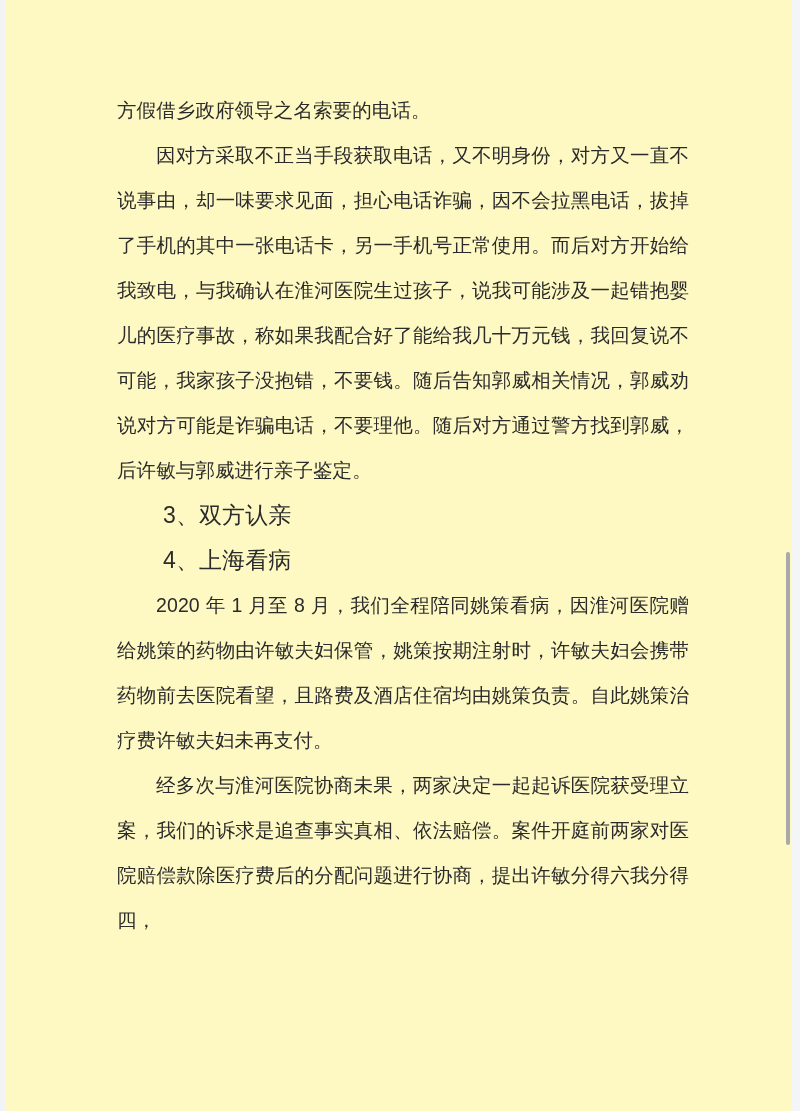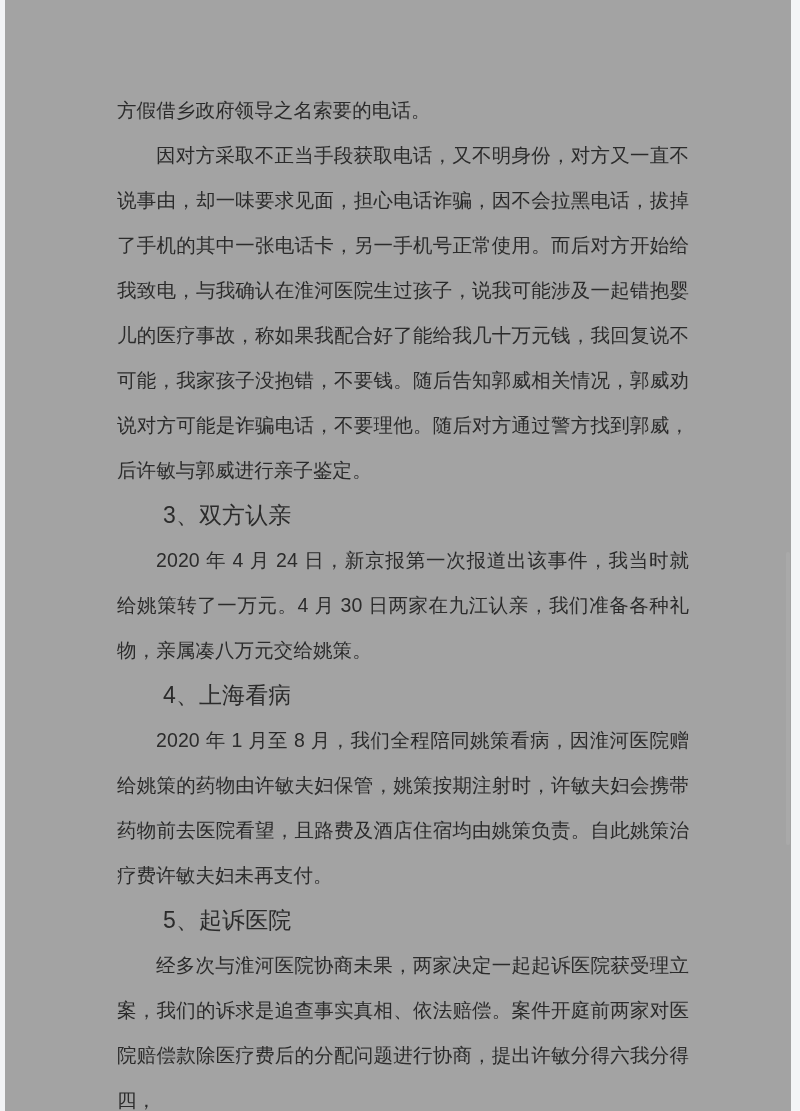--- a/index.html
+++ b/index.html
@@ -28,21 +28,21 @@
   .edge-gutter.left  { left: 0; }
   .edge-gutter.right { right: 0; width: 9px; background: #f4f5f7; }
 
   
   .doc-viewport {
     position: absolute;
     left: 5px;
     right: 9px;
     top: 0;
     bottom: 0;
-    background: #a3a3a3;
+    background: #fef9c3;
     overflow: hidden;
   }
 
   .doc-page {
     position: absolute;
     left: 112px;
     top: 0;
     width: 572px;
   }
 
@@ -108,24 +108,22 @@
 <div class="edge-gutter left"></div>
 
 <div class="doc-viewport">
 
   <div class="doc-page">
 
     <div class="doc-body" id="doc-body">
         <p class="para flush">方假借乡政府领导之名索要的电话。</p>
         <p class="para indent">因对方采取不正当手段获取电话，又不明身份，对方又一直不说事由，却一味要求见面，担心电话诈骗，因不会拉黑电话，拔掉了手机的其中一张电话卡，另一手机号正常使用。而后对方开始给我致电，与我确认在淮河医院生过孩子，说我可能涉及一起错抱婴儿的医疗事故，称如果我配合好了能给我几十万元钱，我回复说不可能，我家孩子没抱错，不要钱。随后告知郭威相关情况，郭威劝说对方可能是诈骗电话，不要理他。随后对方通过警方找到郭威，后许敏与郭威进行亲子鉴定。</p>
         <p class="section-heading">3、双方认亲</p>
-        <p class="para indent">2020 年 4 月 24 日，新京报第一次报道出该事件，我当时就给姚策转了一万元。4 月 30 日两家在九江认亲，我们准备各种礼物，亲属凑八万元交给姚策。</p>
         <p class="section-heading">4、上海看病</p>
         <p class="para indent">2020 年 1 月至 8 月，我们全程陪同姚策看病，因淮河医院赠给姚策的药物由许敏夫妇保管，姚策按期注射时，许敏夫妇会携带药物前去医院看望，且路费及酒店住宿均由姚策负责。自此姚策治疗费许敏夫妇未再支付。</p>
-        <p class="section-heading">5、起诉医院</p>
         <p class="para indent">经多次与淮河医院协商未果，两家决定一起起诉医院获受理立案，我们的诉求是追查事实真相、依法赔偿。案件开庭前两家对医院赔偿款除医疗费后的分配问题进行协商，提出许敏分得六我分得四，</p>
       </div>
 
   </div>
 
 </div>
 
 <div class="edge-gutter right"></div>
 
 <div class="scrollbar-track">

